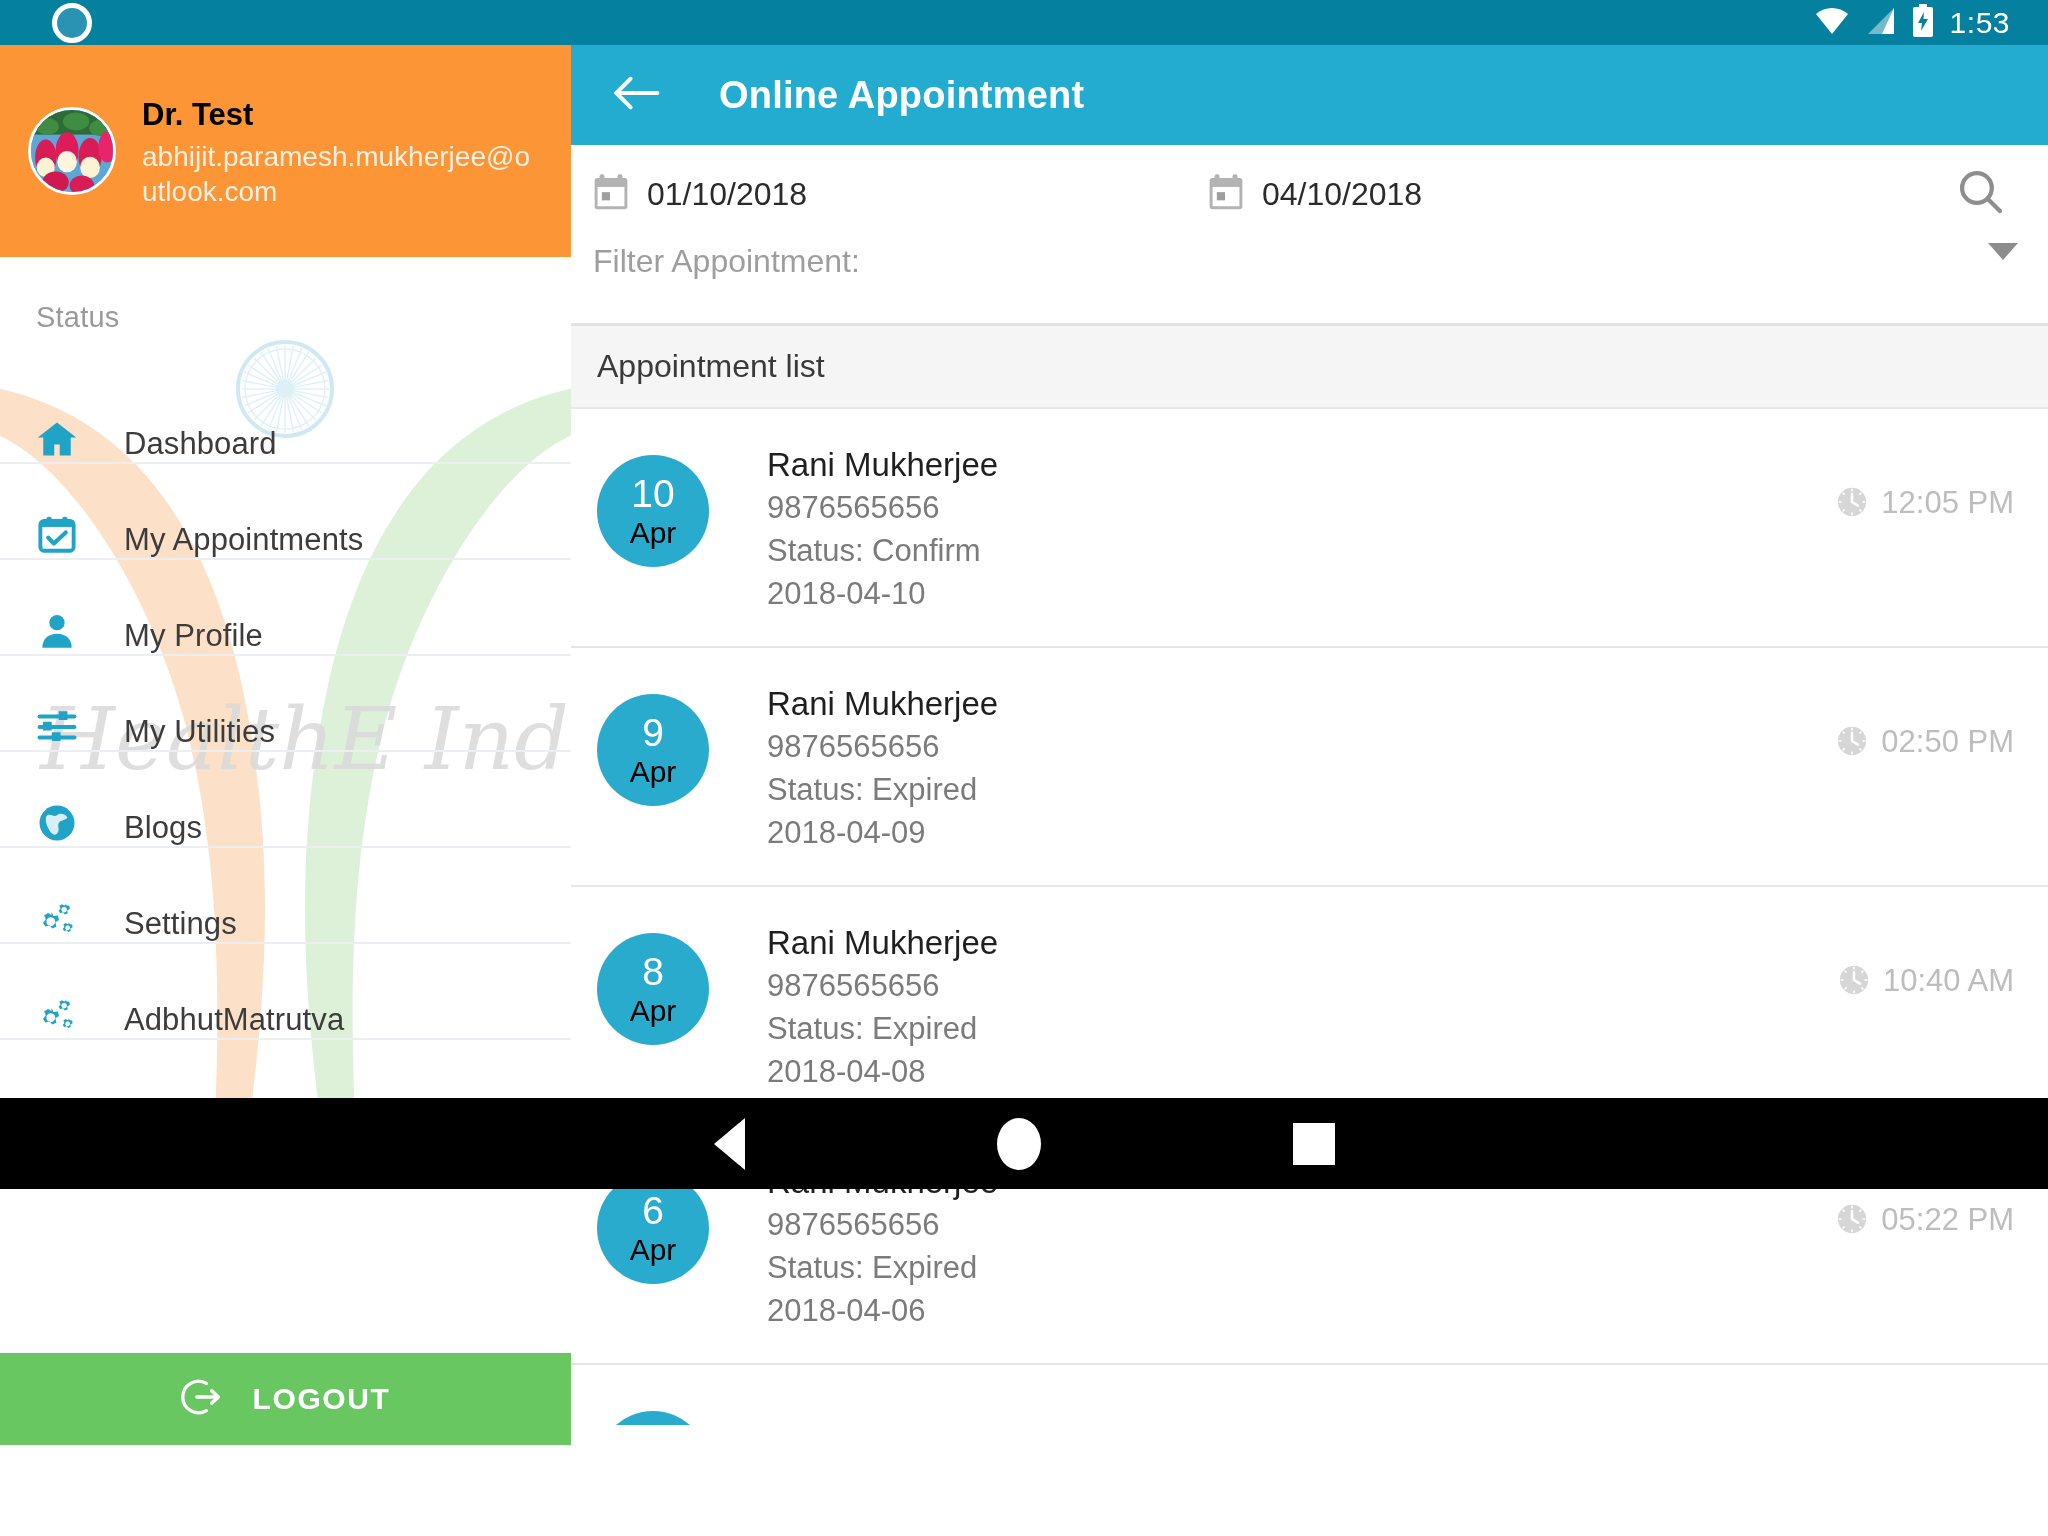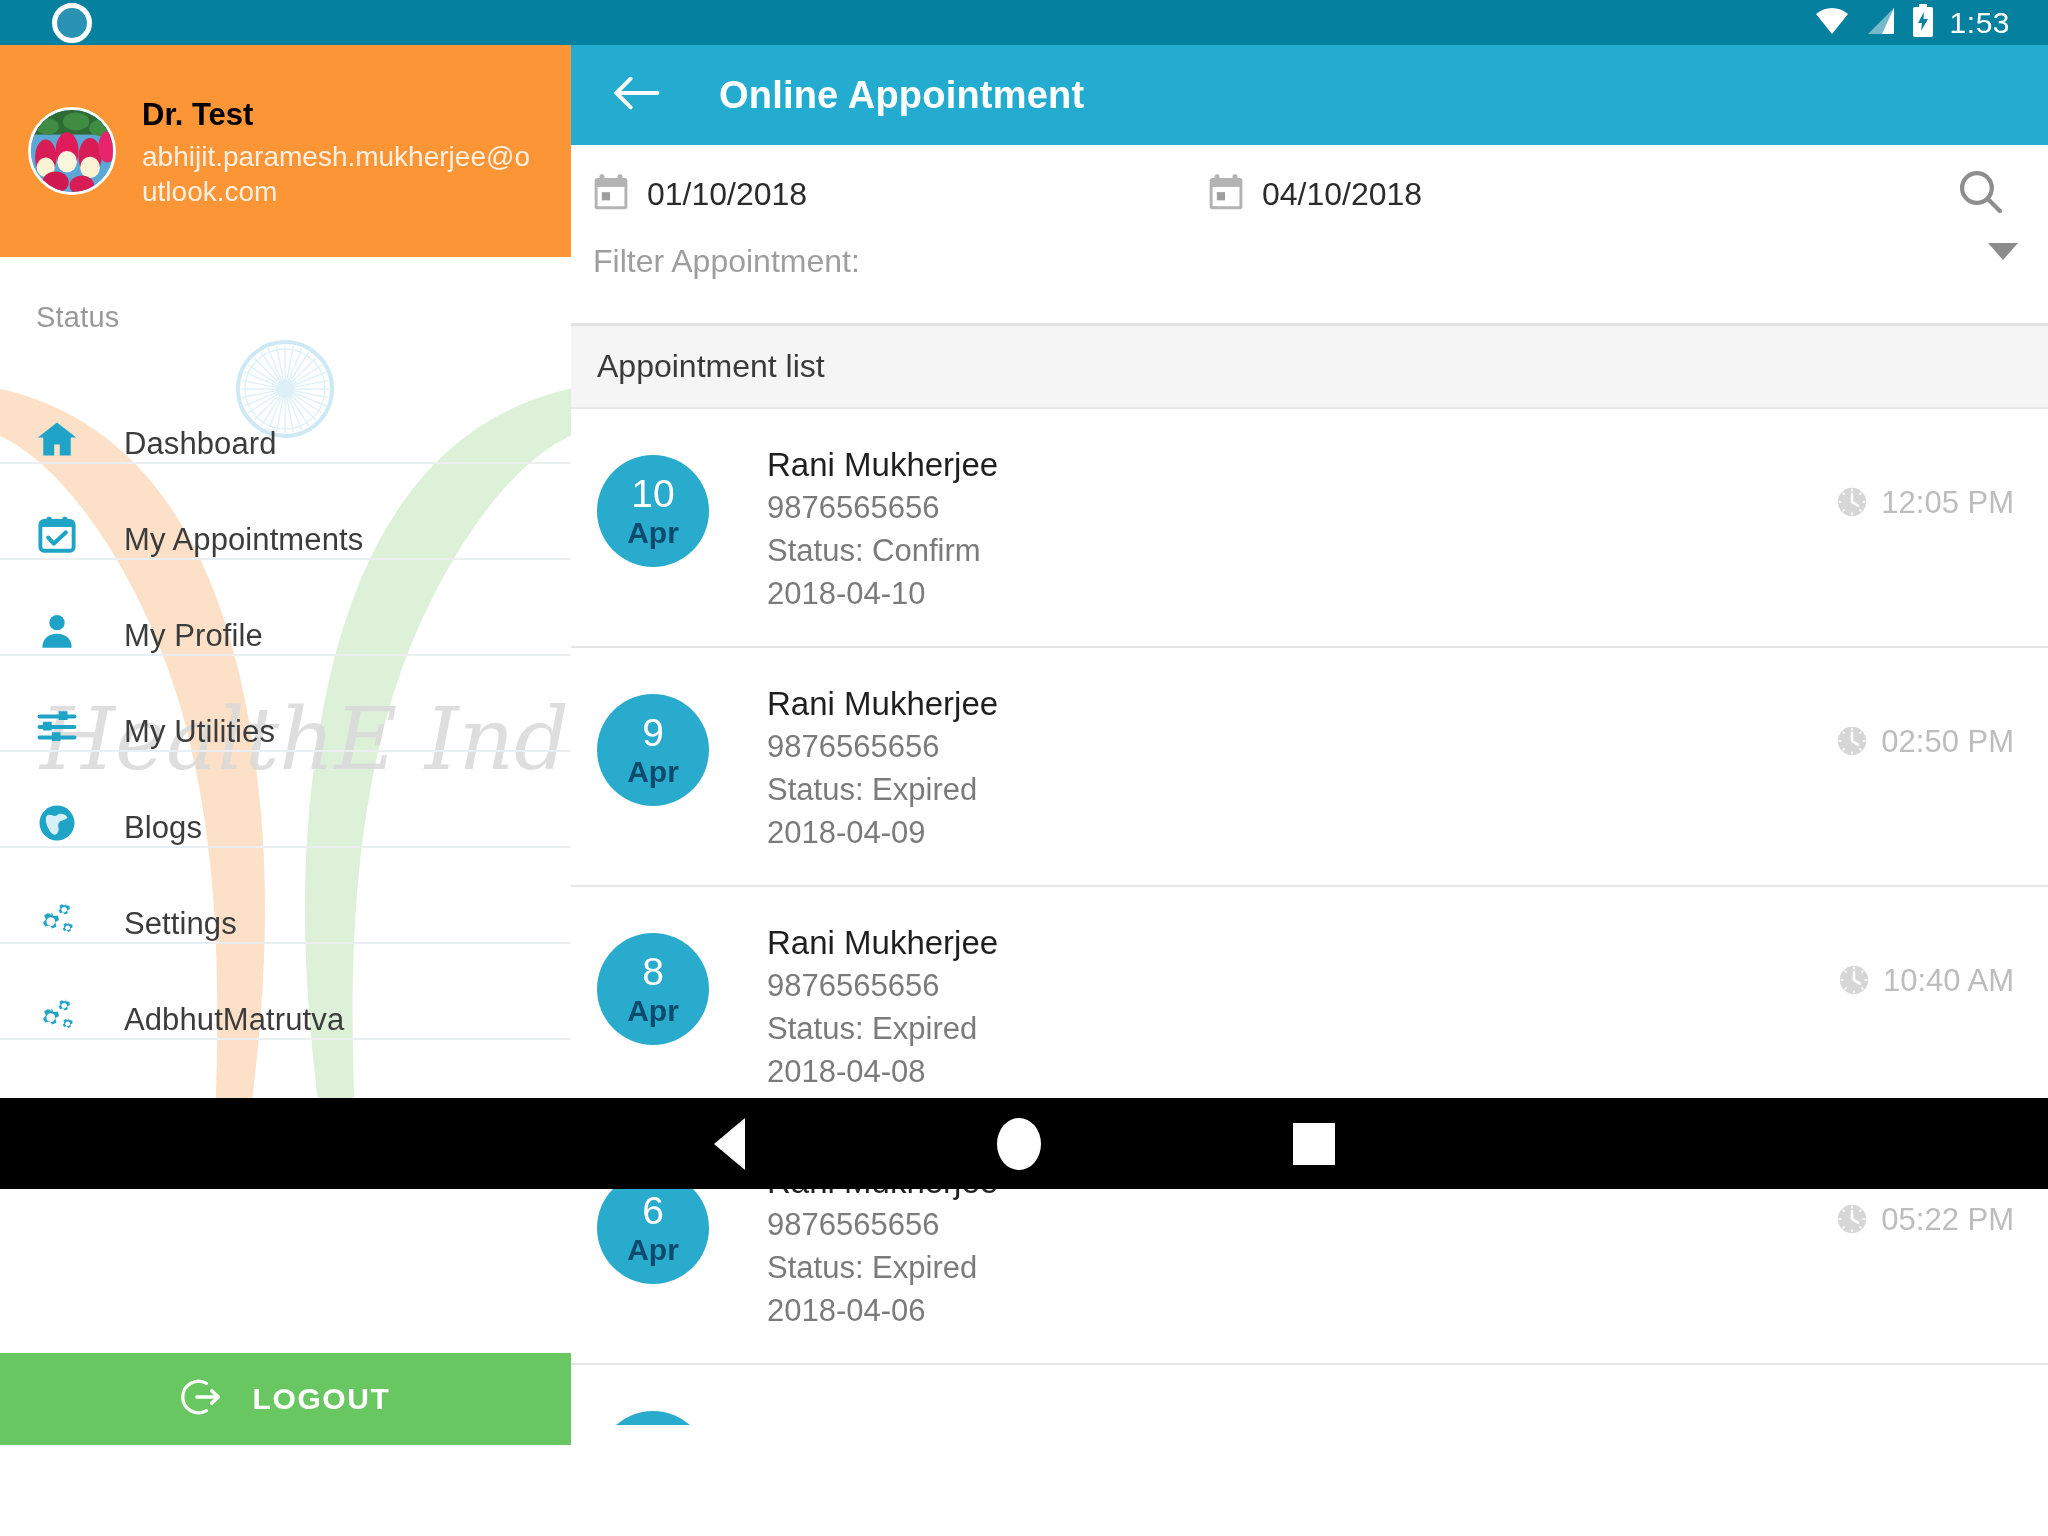--- a/index.html
+++ b/index.html
@@ -223,21 +223,21 @@
     display: flex; flex-direction: column;
     align-items: center; justify-content: center;
     margin-top: 14px;
     text-align: center;
   }
   .day-num {
     color: #ffffff; font-size: 39px; line-height: 1;
     margin-bottom: 5px; font-weight: 400;
   }
   .day-mon {
-    color: #0c4a6e; font-size: 30px; line-height: 1; font-weight: 700;
+    color: #000000; font-size: 30px; line-height: 1; font-weight: 400;
   }
   .appt-info { margin-left: 58px; padding-top: 4px; }
   .appt-name {
     font-size: 33px; color: #1f1f1f; line-height: 1.22;
   }
   .appt-sub {
     font-size: 31px; color: #7b7b7b; line-height: 1.28; margin-top: 3px;
   }
   .appt-time-wrap {
     position: absolute; right: 34px; top: 76px;

